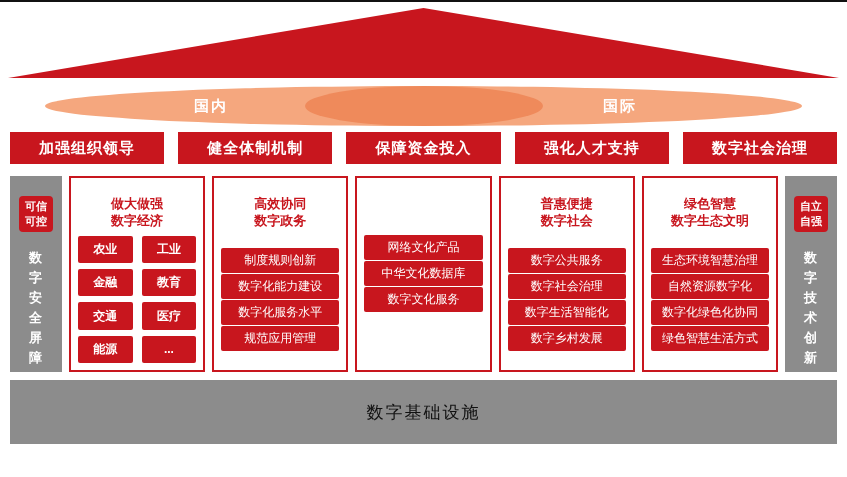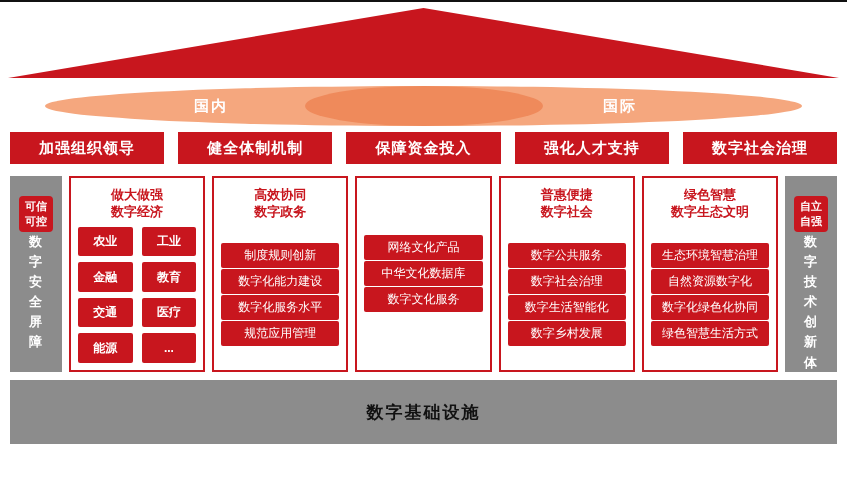--- a/index.html
+++ b/index.html
@@ -49,30 +49,30 @@
   }
   .side-bar{
     width:52px;background:#8c8c8c;display:flex;flex-direction:column;align-items:center;
     flex:0 0 52px;
   }
   .side-badge{
     margin-top:20px;background:#c8161e;color:#fff;font-size:11px;font-weight:bold;
     line-height:1.35;padding:3px 6px;border-radius:4px;text-align:right;white-space:pre-line;
   }
   .side-label{
-    color:#fff;font-size:13px;font-weight:bold;line-height:1.55;
+    margin-top:16px;color:#fff;font-size:13px;font-weight:bold;line-height:1.55;
     width:2.1em;text-align:center;word-break:break-all;letter-spacing:1px;
   }
   .column{
     flex:1;background:#fff;border:2px solid #c8161e;
     padding:5px 7px 7px;display:flex;flex-direction:column;min-width:0;
   }
   .col-title{
     color:#c8161e;font-size:13px;font-weight:bold;text-align:center;
-    line-height:1.3;white-space:pre-line;margin:4px 0 6px;
+    line-height:1.3;white-space:pre-line;margin:13px 0 6px;
   }
   .grid-items{
     flex:1;display:grid;grid-template-columns:1fr 1fr;gap:6px 9px;
   }
   .chip{
     background:#c8161e;color:#fff;font-size:12px;
     display:flex;align-items:center;justify-content:center;border-radius:2px;font-weight:bold;
   }
   .stack-items{
     flex:1;display:flex;flex-direction:column;justify-content:center;gap:1px;
@@ -80,21 +80,21 @@
   .bar-item{
     background:#c8161e;color:#fff;font-size:12px;height:25px;
     display:flex;align-items:center;justify-content:center;border-radius:2px;
   }
   
   .foundations{
     position:absolute;left:10px;right:10px;top:378px;height:64px;
     display:flex;gap:9px;
   }
   .foundation{
-    flex:1;background:#8c8c8c;color:#111;font-size:17px;font-weight:bold;
+    flex:1;background:#8c8c8c;color:#111;font-size:17px;font-weight:normal;
     display:flex;align-items:center;justify-content:center;letter-spacing:2px;
   }
 </style>
 </head>
 <body>
 
 <div class="canvas">
 
   <div class="roof"></div>
   <div class="roof-title">数字中国建设整体布局规划</div>

